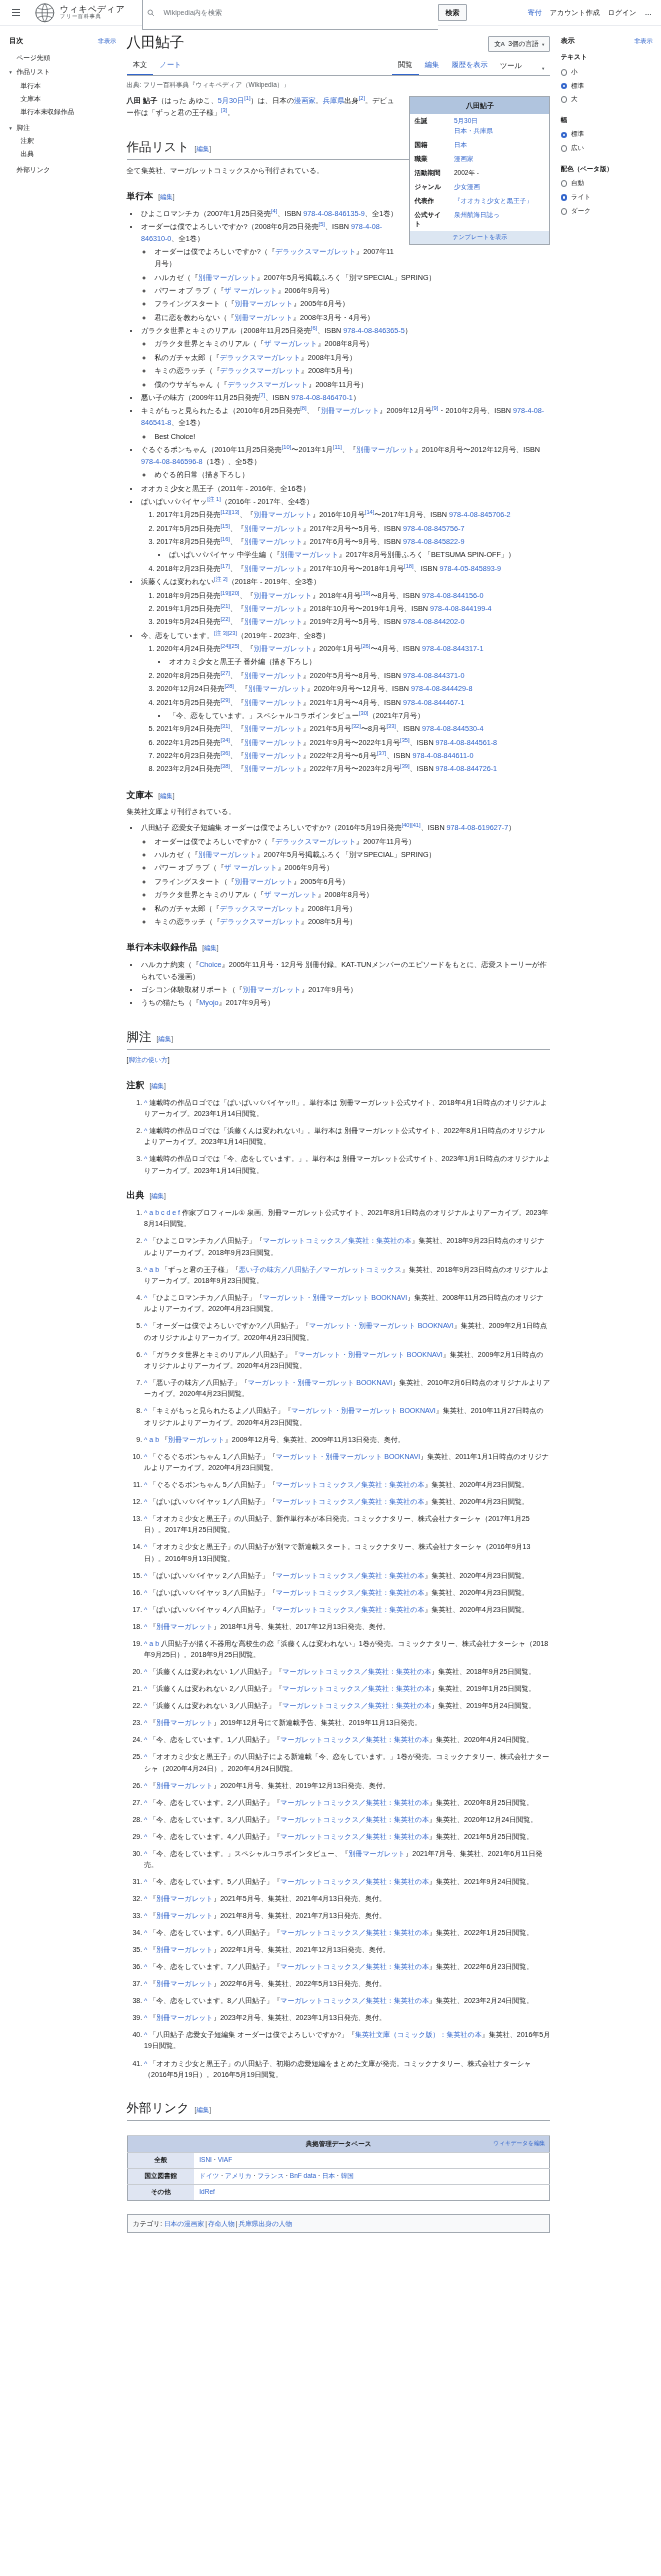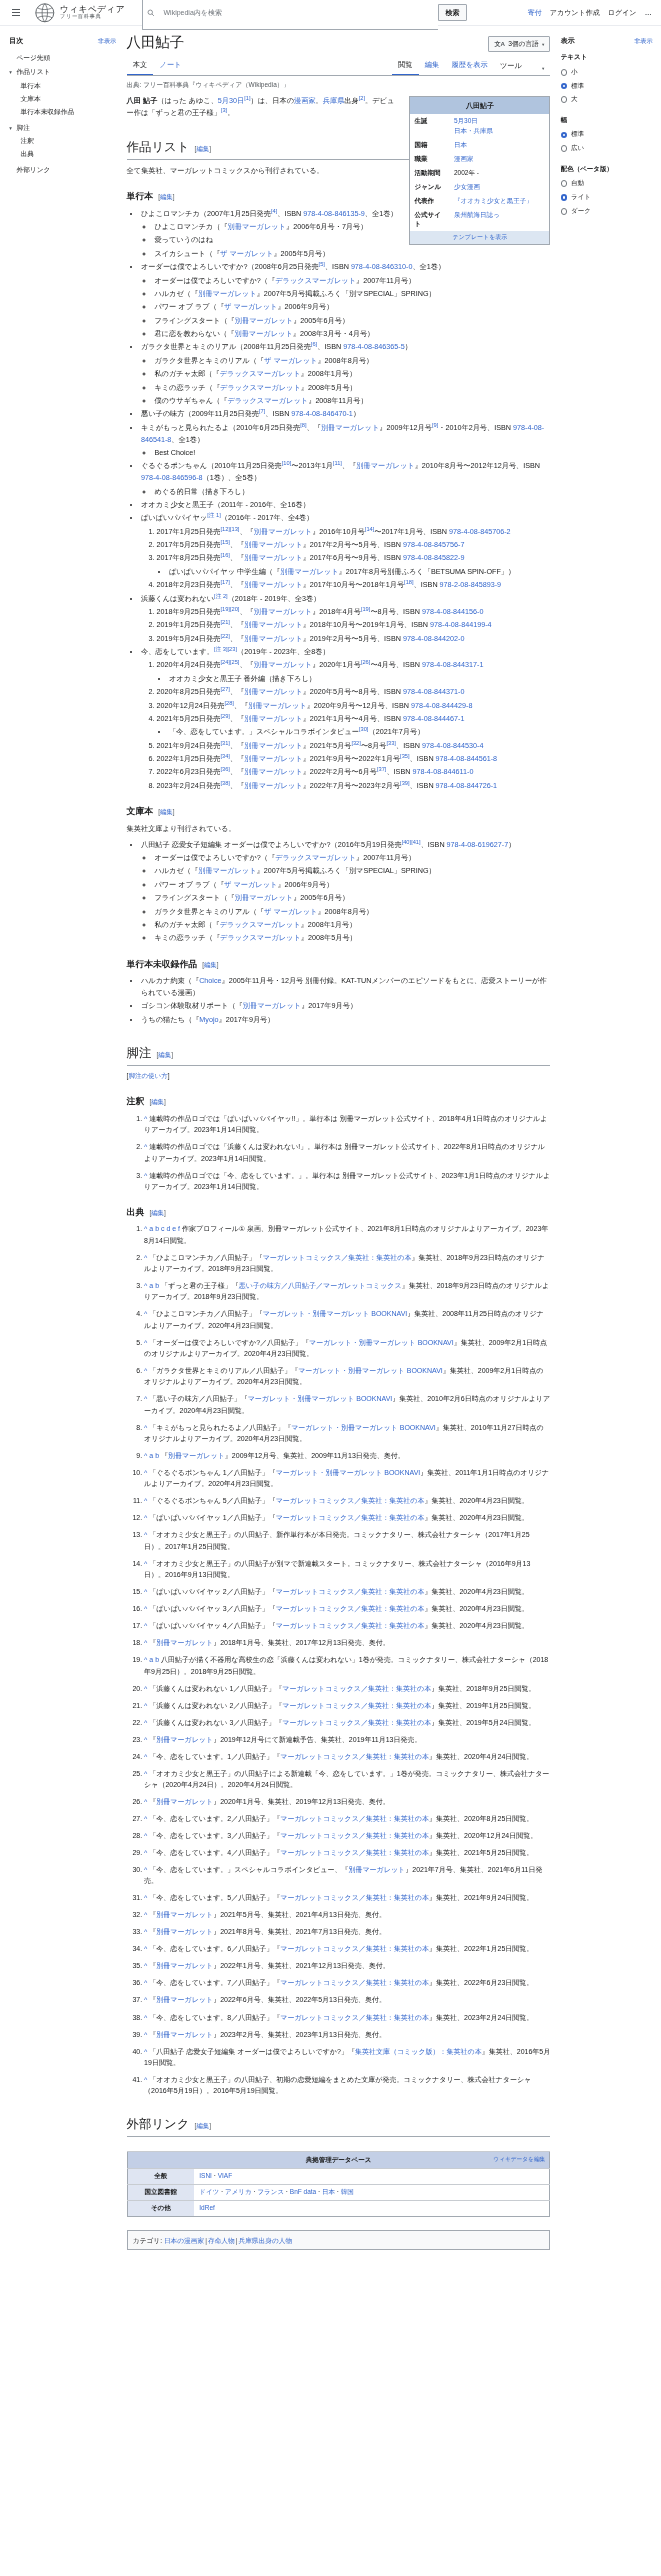--- a/index.html
+++ b/index.html
@@ -327,25 +327,21 @@
         </tbody>
       </table>
 
       <p class="lead" id="lead-p"><b>八田 鮎子</b><span>（はった あゆこ、</span><span class="lk">5月30日</span><sup class="ref">[1]</sup><span>）は、日本の</span><span class="lk">漫画家</span><span>。</span><span class="lk">兵庫県</span><span>出身</span><sup class="ref">[2]</sup><span>。デビュー作は「ずっと君の王子様」</span><sup class="ref">[3]</sup><span>。</span></p>
 
       <h2 class="mw-h2"><span>作品リスト</span><span class="editsection"><a>編集</a></span></h2>
       <p>全て集英社、マーガレットコミックスから刊行されている。</p>
 
       <h3 class="mw-h3"><span>単行本</span><span class="editsection"><a>編集</a></span></h3>
       <ul class="works-list">
-          <li>ひよこロマンチカ（2007年1月25日発売<sup class="ref">[4]</sup>、ISBN <span class="lk">978-4-08-846135-9</span>、全1巻）<ul>
-              <li>ひよこロマンチカ（『<span class="lk">別冊マーガレット</span>』2006年6月号・7月号）</li>
-              <li>愛っていうのはね</li>
-              <li>スイカシュート（『<span class="lk">ザ マーガレット</span>』2005年5月号）</li>
-            </ul></li>
+          <li>ひよこロマンチカ（2007年1月25日発売<sup class="ref">[4]</sup>、ISBN <span class="lk">978-4-08-846135-9</span>、全1巻）</li>
           <li>オーダーは僕でよろしいですか?（2008年6月25日発売<sup class="ref">[5]</sup>、ISBN <span class="lk">978-4-08-846310-0</span>、全1巻）<ul>
               <li>オーダーは僕でよろしいですか?（『<span class="lk">デラックスマーガレット</span>』2007年11月号）</li>
               <li>ハルカゼ（『<span class="lk">別冊マーガレット</span>』2007年5月号掲載ふろく「別マSPECIAL」SPRING）</li>
               <li>パワー オブ ラブ（『<span class="lk">ザ マーガレット</span>』2006年9月号）</li>
               <li>フライングスタート（『<span class="lk">別冊マーガレット</span>』2005年6月号）</li>
               <li>君に恋を教わらない（『<span class="lk">別冊マーガレット</span>』2008年3月号・4月号）</li>
             </ul></li>
           <li>ガラクタ世界とキミのリアル（2008年11月25日発売<sup class="ref">[6]</sup>、ISBN <span class="lk">978-4-08-846365-5</span>）<ul>
               <li>ガラクタ世界とキミのリアル（『<span class="lk">ザ マーガレット</span>』2008年8月号）</li>
               <li>私のガチャ太郎（『<span class="lk">デラックスマーガレット</span>』2008年1月号）</li>
@@ -359,21 +355,21 @@
           <li>ぐるぐるポンちゃん（2010年11月25日発売<sup class="ref">[10]</sup>〜2013年1月<sup class="ref">[11]</sup>、『<span class="lk">別冊マーガレット</span>』2010年8月号〜2012年12月号、ISBN <span class="lk">978-4-08-846596-8</span>（1巻）、全5巻）<ul>
               <li>めぐる的日常（描き下ろし）</li>
             </ul></li>
           <li>オオカミ少女と黒王子（2011年 - 2016年、全16巻）</li>
           <li>ぱいぱいパパイヤッ<sup class="ref">[注 1]</sup>（2016年 - 2017年、全4巻）<ol class="vols">
               <li>2017年1月25日発売<sup class="ref">[12]</sup><sup class="ref">[13]</sup>、『<span class="lk">別冊マーガレット</span>』2016年10月号<sup class="ref">[14]</sup>〜2017年1月号、ISBN <span class="lk">978-4-08-845706-2</span></li>
               <li>2017年5月25日発売<sup class="ref">[15]</sup>、『<span class="lk">別冊マーガレット</span>』2017年2月号〜5月号、ISBN <span class="lk">978-4-08-845756-7</span></li>
               <li>2017年8月25日発売<sup class="ref">[16]</sup>、『<span class="lk">別冊マーガレット</span>』2017年6月号〜9月号、ISBN <span class="lk">978-4-08-845822-9</span><ul>
                   <li>ぱいぱいパパイヤッ 中学生編（『<span class="lk">別冊マーガレット</span>』2017年8月号別冊ふろく「BETSUMA SPIN-OFF」）</li>
                 </ul></li>
-              <li>2018年2月23日発売<sup class="ref">[17]</sup>、『<span class="lk">別冊マーガレット</span>』2017年10月号〜2018年1月号<sup class="ref">[18]</sup>、ISBN <span class="lk">978-2-08-845893-9</span></li>
+              <li>2018年2月23日発売<sup class="ref">[17]</sup>、『<span class="lk">別冊マーガレット</span>』2017年10月号〜2018年1月号<sup class="ref">[18]</sup>、ISBN <span class="lk">978-4-05-845893-9</span></li>
             </ol></li>
           <li>浜藤くんは変われない<sup class="ref">[注 2]</sup>（2018年 - 2019年、全3巻）<ol class="vols">
               <li>2018年9月25日発売<sup class="ref">[19]</sup><sup class="ref">[20]</sup>、『<span class="lk">別冊マーガレット</span>』2018年4月号<sup class="ref">[19]</sup>〜8月号、ISBN <span class="lk">978-4-08-844156-0</span></li>
               <li>2019年1月25日発売<sup class="ref">[21]</sup>、『<span class="lk">別冊マーガレット</span>』2018年10月号〜2019年1月号、ISBN <span class="lk">978-4-08-844199-4</span></li>
               <li>2019年5月24日発売<sup class="ref">[22]</sup>、『<span class="lk">別冊マーガレット</span>』2019年2月号〜5月号、ISBN <span class="lk">978-4-08-844202-0</span></li>
             </ol></li>
           <li>今、恋をしています。<sup class="ref">[注 3]</sup><sup class="ref">[23]</sup>（2019年 - 2023年、全8巻）<ol class="vols">
               <li>2020年4月24日発売<sup class="ref">[24]</sup><sup class="ref">[25]</sup>、『<span class="lk">別冊マーガレット</span>』2020年1月号<sup class="ref">[26]</sup>〜4月号、ISBN <span class="lk">978-4-08-844317-1</span><ul>
                   <li>オオカミ少女と黒王子 番外編（描き下ろし）</li>
                 </ul></li>

